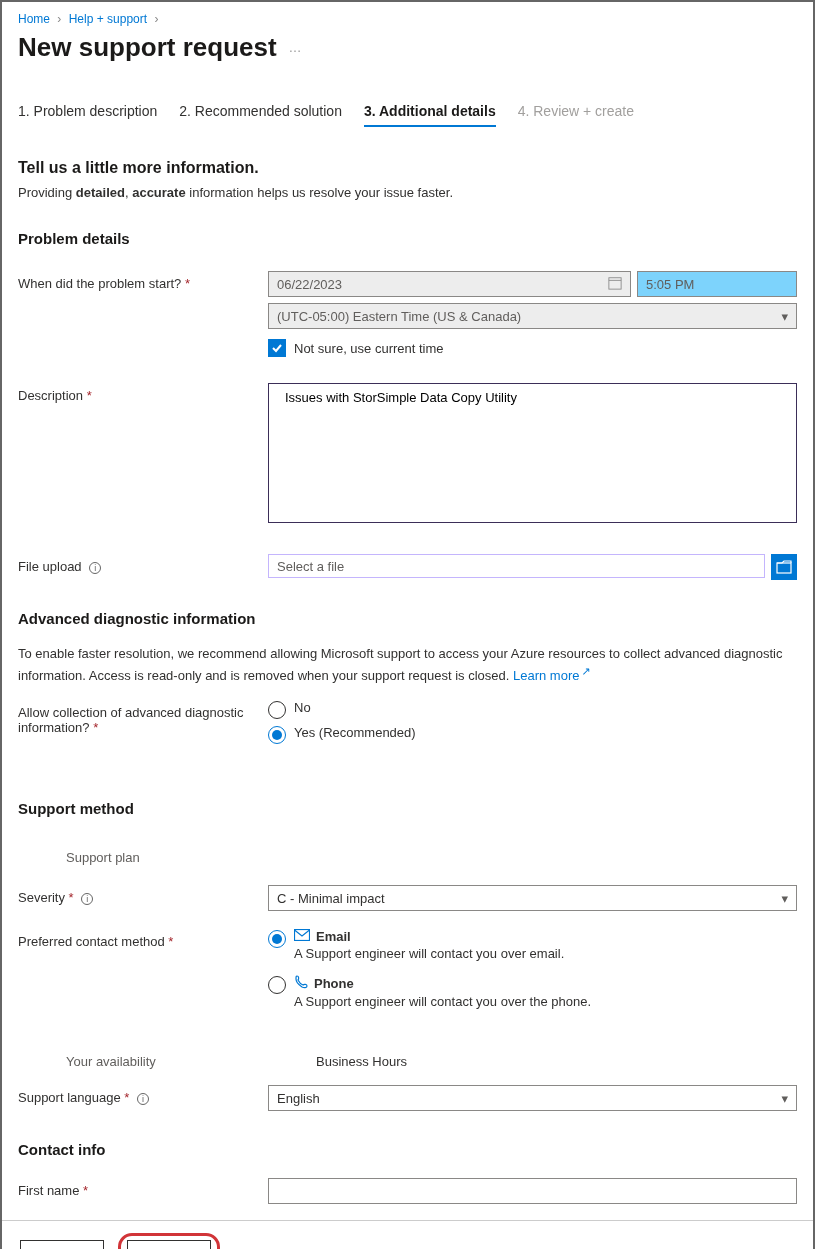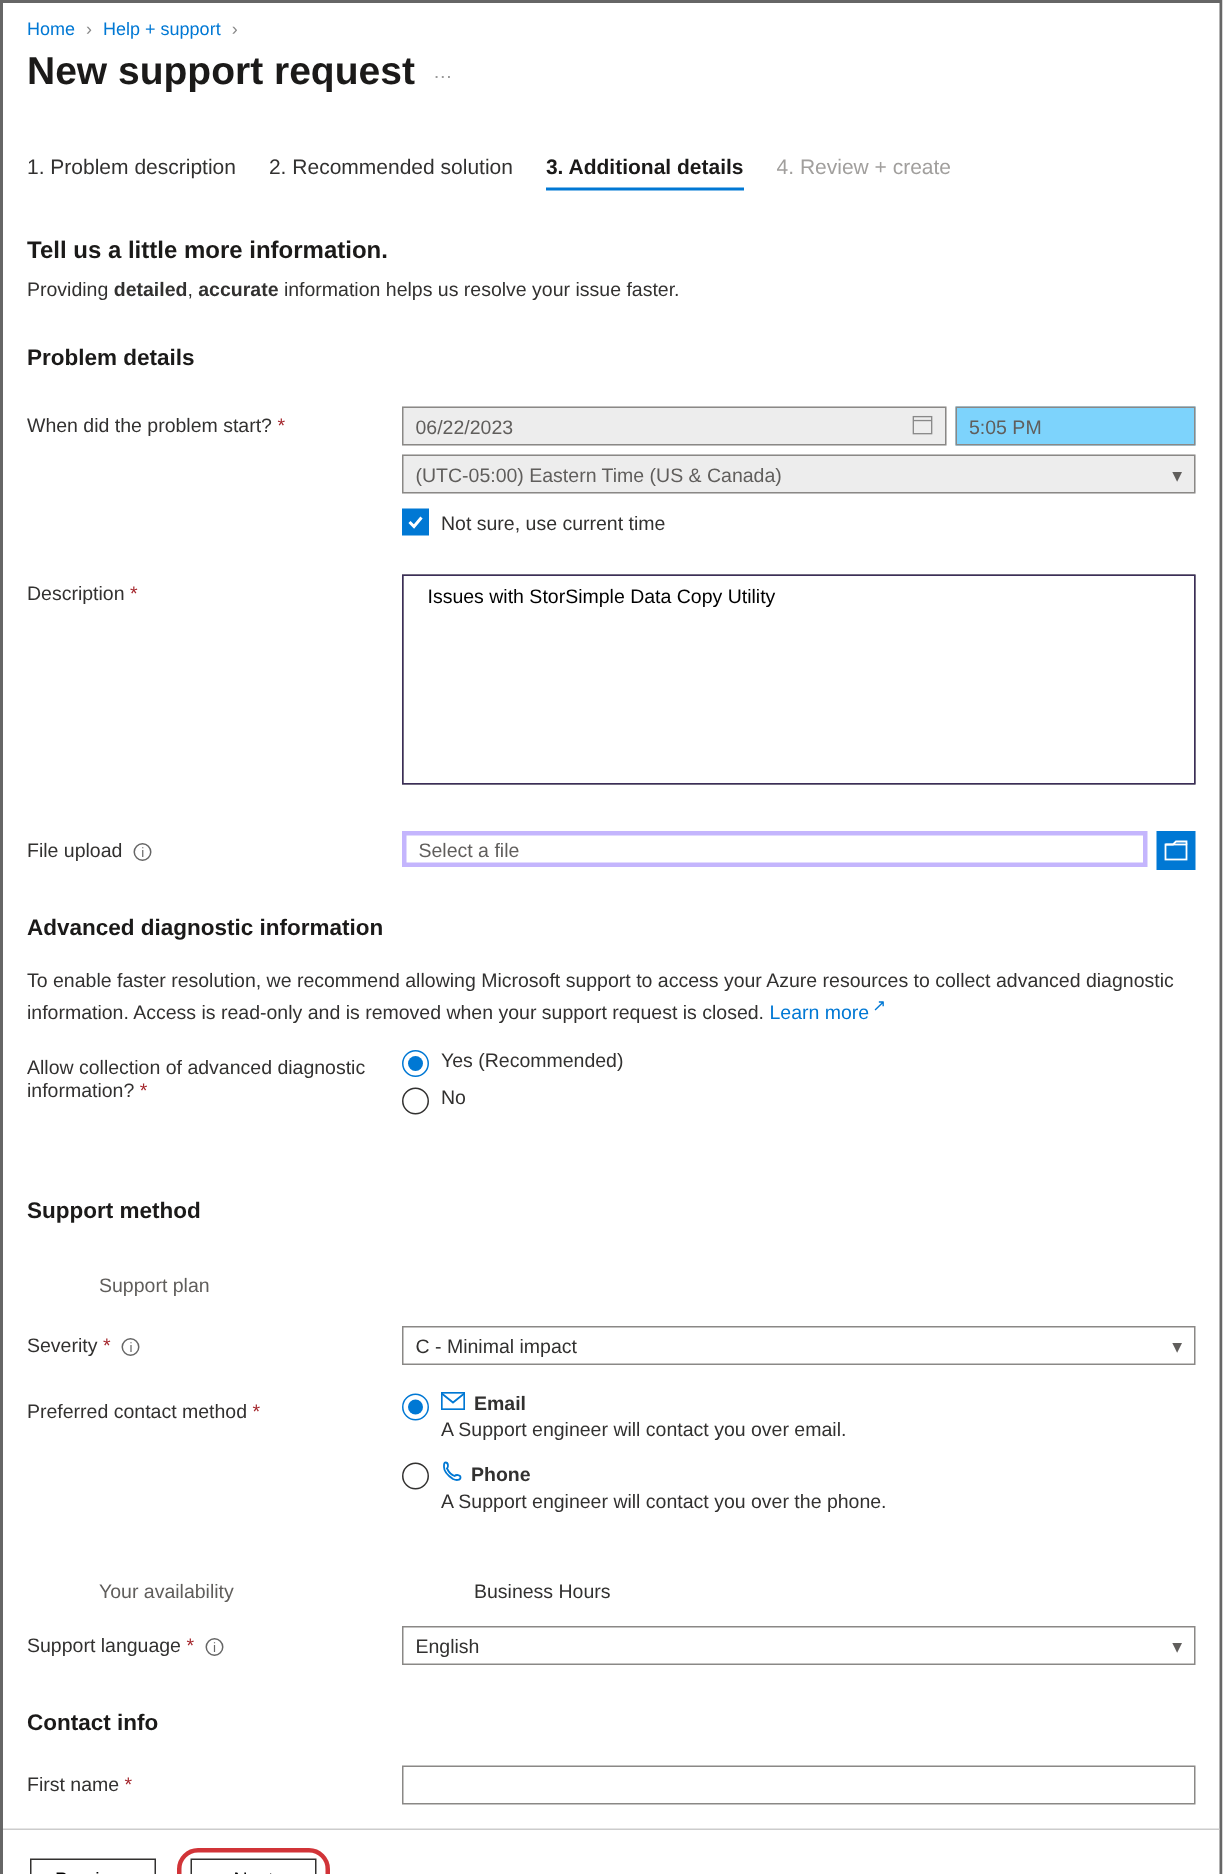--- a/index.html
+++ b/index.html
@@ -94,21 +94,21 @@
   font-size: 13px;
   font-family: inherit;
   resize: none;
   outline: 1px solid #3b2e58;
   outline-offset: -1px;
 }
 .file-row { display: flex; gap: 6px; }
 .file-input {
   flex: 1;
   height: 24px;
-  border: 3px solid #c4b5fd;
+  border: 1px solid #c4b5fd;
   padding: 0 8px;
   font-size: 13px;
   color: #605e5c;
   display: flex;
   align-items: center;
 }
 .file-btn {
   width: 26px; height: 26px;
   background: #0078d4;
   display: flex; align-items: center; justify-content: center;
@@ -271,26 +271,26 @@
     <div style="height:10px"></div>
     <div class="desc-text">
       <span>To enable faster resolution, we recommend allowing Microsoft support to access your Azure resources to collect advanced diagnostic information. Access is read-only and is removed when your support request is closed. </span><a href="#">Learn more</a><span class="ext-link-icon">↗</span>
     </div>
     <div class="field-row">
       <div class="field-label">
         <span>Allow collection of advanced diagnostic information?</span> <span class="req">*</span>
       </div>
       <div class="field-ctrl radio-group">
         <div class="radio-row">
+          <div class="radio"></div>
+          <span>No</span>
+        </div>
+        <div class="radio-row">
           <div class="radio checked"></div>
           <span>Yes (Recommended)</span>
-        </div>
-        <div class="radio-row">
-          <div class="radio"></div>
-          <span>No</span>
         </div>
       </div>
     </div>
   </div>
 
   <div style="height:20px"></div>
 
   <div class="section">
     <div class="section-h">Support method</div>
     <div style="height:20px"></div>

